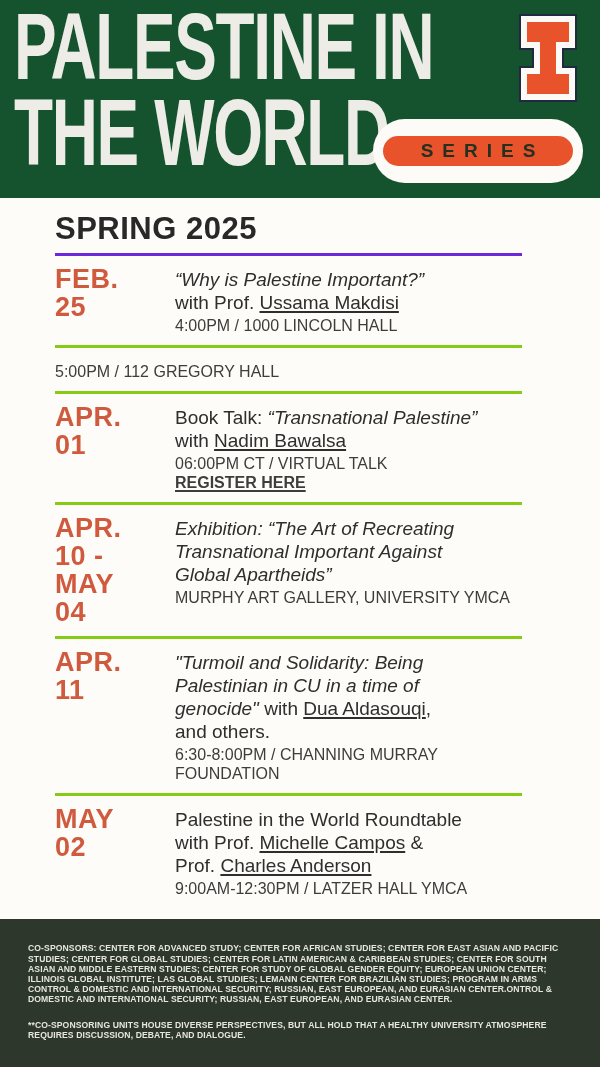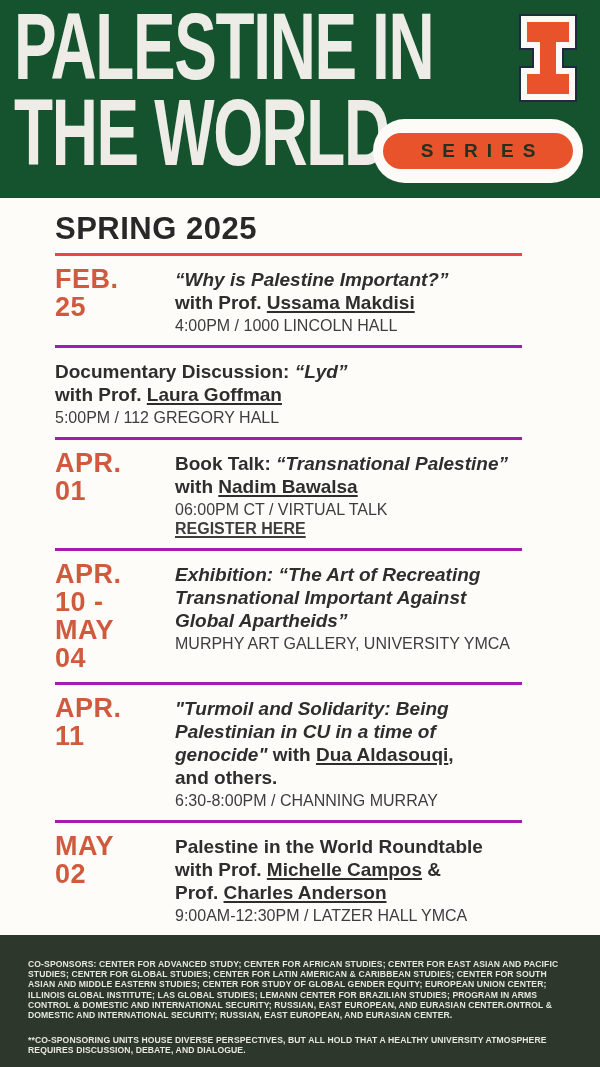--- a/index.html
+++ b/index.html
@@ -13,37 +13,37 @@
     position:absolute;left:14px;top:4px;color:#edece6;font-weight:bold;
     font-size:94px;line-height:.91;letter-spacing:-2px;white-space:nowrap;
     transform:scaleX(.68);transform-origin:left top;
   }
   .block-i{position:absolute;top:12px;right:20px;width:64px;height:92px}
   .series{
     position:absolute;left:373px;top:119px;width:210px;height:64px;
     background:#fcfbf7;border-radius:32px;display:flex;align-items:center;justify-content:center;
   }
   .series-inner{
-    width:190px;height:36px;background:#e8532c;border-radius:23px;
+    width:190px;height:30px;background:#e8532c;border-radius:23px;
     display:flex;align-items:center;justify-content:center;
   }
   .series-text{color:#25301f;font-weight:bold;font-size:19px;letter-spacing:9px;margin-right:-9px}
   
-  .season{margin:0 78px 0 55px;padding:13px 0 6px;border-bottom:3px solid #ef4444;flex:none}
+  .season{margin:0 78px 0 55px;padding:13px 0 6px;border-bottom:3px solid #6d28d9;flex:none}
   .season-text{font-size:31px;font-weight:bold;color:#282828;letter-spacing:.5px}
   
   .events{margin:0 78px 0 55px;flex:none}
-  .event{display:flex;padding:9px 0 10px;border-bottom:3px solid #a21caf}
+  .event{display:flex;padding:9px 0 10px;border-bottom:3px solid #84cc16}
   .event:last-child{border-bottom:none}
   .event-date{
     width:120px;flex:none;color:#d05a3e;font-weight:bold;
     font-size:27px;line-height:28px;letter-spacing:.5px;
   }
   .event-body{flex:1;min-width:0;padding-top:3px}
-  .title-line{font-weight:bold;font-size:19px;line-height:23px;color:#2e2e2e;white-space:nowrap}
+  .title-line{font-weight:normal;font-size:19px;line-height:23px;color:#2e2e2e;white-space:nowrap}
   .event-details{margin-top:2px}
   .detail-line{font-size:16px;line-height:19px;color:#3d3d3d;white-space:nowrap}
   .i{font-style:italic}
   .b{font-weight:bold}
   .u{text-decoration:underline;text-underline-offset:2px;text-decoration-thickness:2px}
   
   .footer{
     margin-top:auto;flex:none;background:#2d372c;color:#e6e6df;
     padding:9px 13px 12px;font-weight:bold;font-size:8.6px;line-height:10.2px;letter-spacing:.1px;
   }
@@ -84,24 +84,20 @@
           <div class="title-line"><span class="i">“Why is Palestine Important?”</span></div>
           <div class="title-line"><span>with Prof. </span><span class="u">Ussama Makdisi</span></div>
         </div>
         <div class="event-details">
           <div class="detail-line"><span>4:00PM / 1000 LINCOLN HALL</span></div>
         </div>
       </div>
     </div>
     <div class="event">
       <div class="event-body">
-        <div class="event-title">
-          <div class="title-line"><span>Documentary  Discussion: </span><span class="i">“Lyd”</span></div>
-          <div class="title-line"><span>with Prof. </span><span class="u">Laura Goffman</span></div>
-        </div>
         <div class="event-details">
           <div class="detail-line"><span>5:00PM / 112 GREGORY HALL</span></div>
         </div>
       </div>
     </div>
     <div class="event">
       <div class="event-date">
         <div class="date-line">APR.</div>
         <div class="date-line">01</div>
       </div>
@@ -141,20 +137,21 @@
       </div>
       <div class="event-body">
         <div class="event-title">
           <div class="title-line"><span class="i">"Turmoil and Solidarity: Being</span></div>
           <div class="title-line"><span class="i">Palestinian in CU in a time of</span></div>
           <div class="title-line"><span class="i">genocide"</span><span> with </span><span class="u">Dua Aldasouqi</span><span>,</span></div>
           <div class="title-line"><span>and others.</span></div>
         </div>
         <div class="event-details">
           <div class="detail-line"><span>6:30-8:00PM / CHANNING MURRAY</span></div>
+          <div class="detail-line"><span>FOUNDATION</span></div>
         </div>
       </div>
     </div>
     <div class="event">
       <div class="event-date">
         <div class="date-line">MAY</div>
         <div class="date-line">02</div>
       </div>
       <div class="event-body">
         <div class="event-title">

